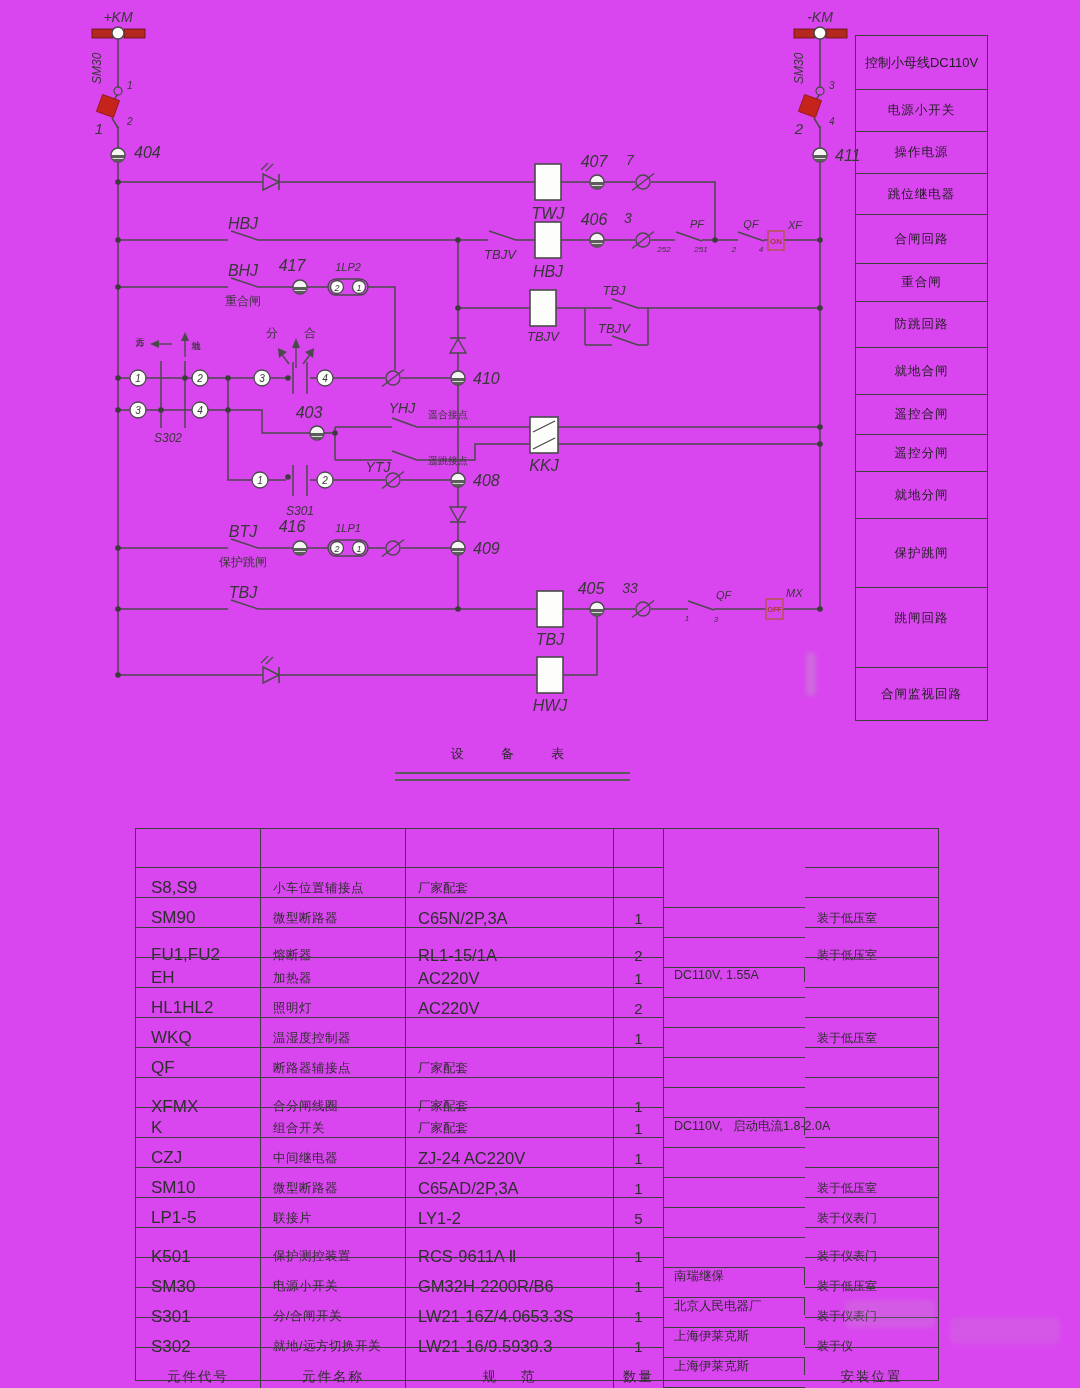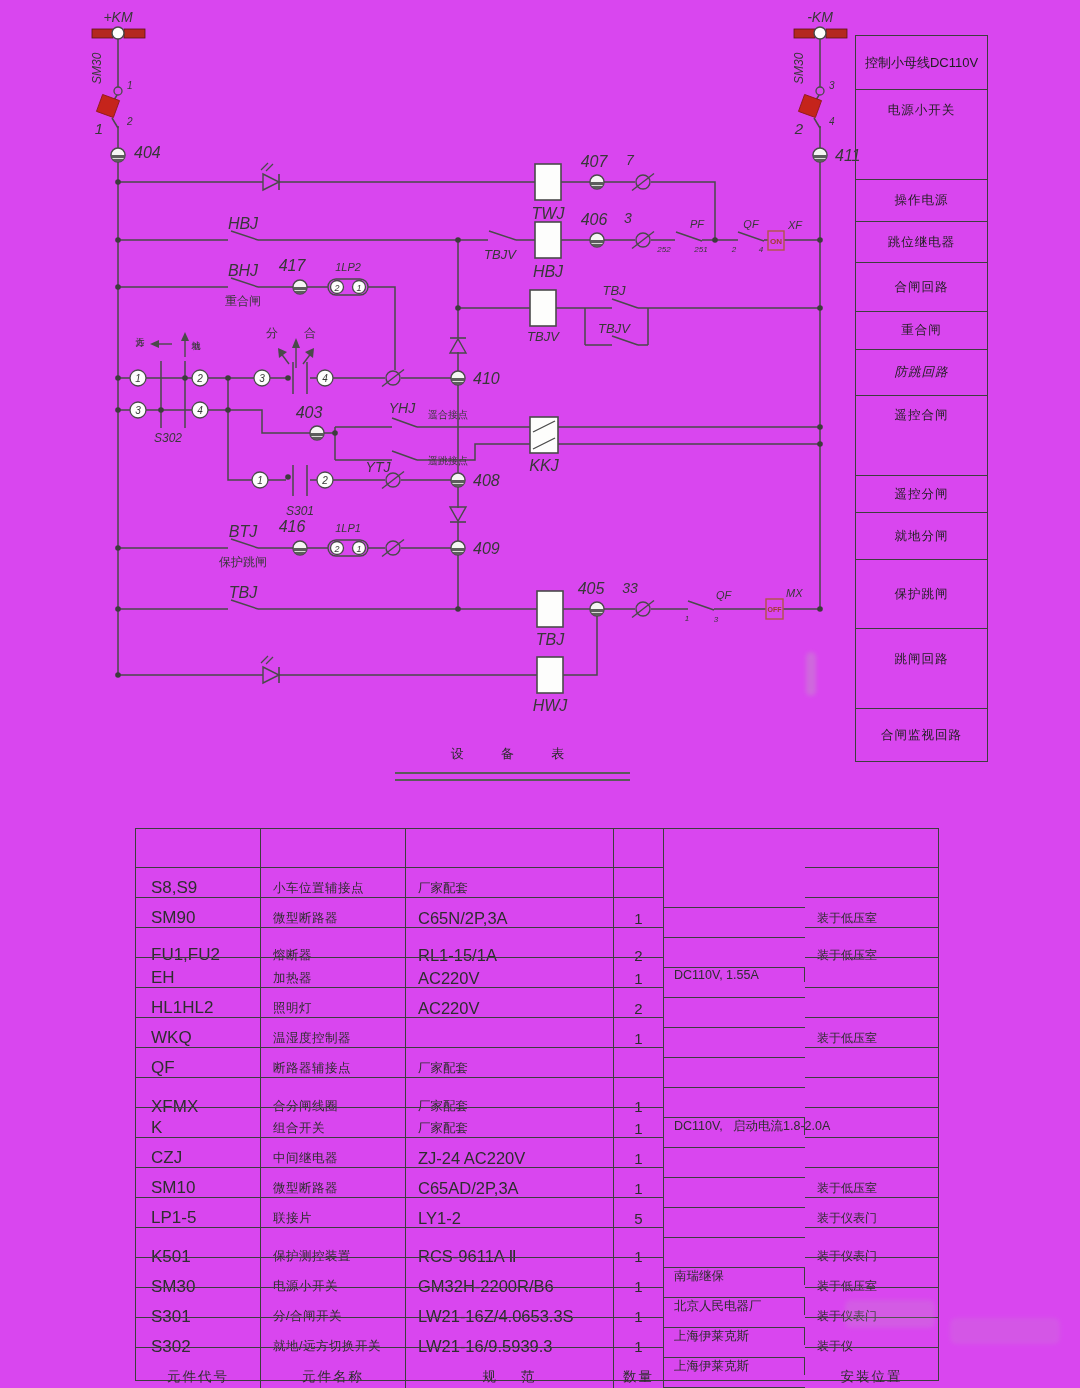--- a/index.html
+++ b/index.html
@@ -326,27 +326,28 @@
   <text class="it" x="687" y="621" font-size="8" text-anchor="middle">1</text>
   <text class="it" x="716" y="622" font-size="8" text-anchor="middle">3</text>
   <text class="redtx" x="774.5" y="612" font-size="7" text-anchor="middle">OFF</text>
   <text class="it" x="786" y="597" font-size="11">MX</text>
   <text class="it" x="550" y="711" font-size="16" text-anchor="middle">HWJ</text>
 </svg>
 
   <div class="fpanel">
       <div class="fp-row" style="height: 53px;">控制小母线DC110V</div>
       <div class="fp-row" style="height: 42px;">电源小开关</div>
-      <div class="fp-row" style="height: 42px; margin-top: 48px;">操作电源</div>
+      <div class="fp-row" style="height: 42px;">操作电源</div>
       <div class="fp-row" style="height: 41px;">跳位继电器</div>
       <div class="fp-row" style="height: 49px;">合闸回路</div>
       <div class="fp-row" style="height: 38px;">重合闸</div>
-      <div class="fp-row" style="height: 46px; font-style: italic;">防跳回路</div>
+      <div class="fp-row" style="height: 46px;">防跳回路</div>
+      <div class="fp-row" style="height: 47px;">就地合闸</div>
       <div class="fp-row" style="height: 40px; text-align: right;">遥控合闸</div>
-      <div class="fp-row" style="height: 37px; margin-top: 40px;">遥控分闸</div>
+      <div class="fp-row" style="height: 37px;">遥控分闸</div>
       <div class="fp-row" style="height: 47px;">就地分闸</div>
       <div class="fp-row" style="height: 69px;">保护跳闸</div>
       <div class="fp-row" style="height: 61px;">跳闸回路</div>
       <div class="fp-row" style="height: 53px; margin-top: 19px;">合闸监视回路</div>
     </div>
 
   <div class="dev-title">
     <div class="t">设  备  表</div>
     <div class="dbl"></div>
   </div>

